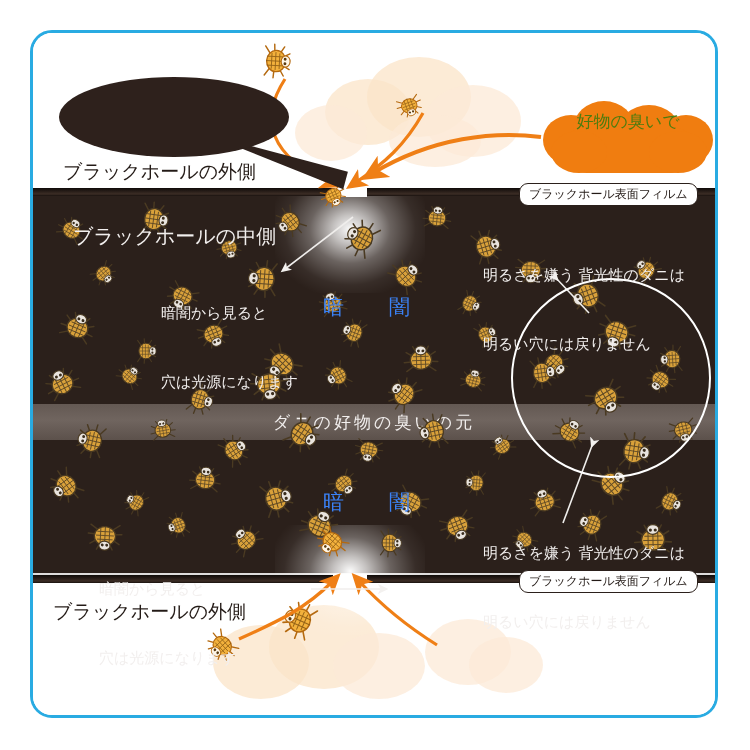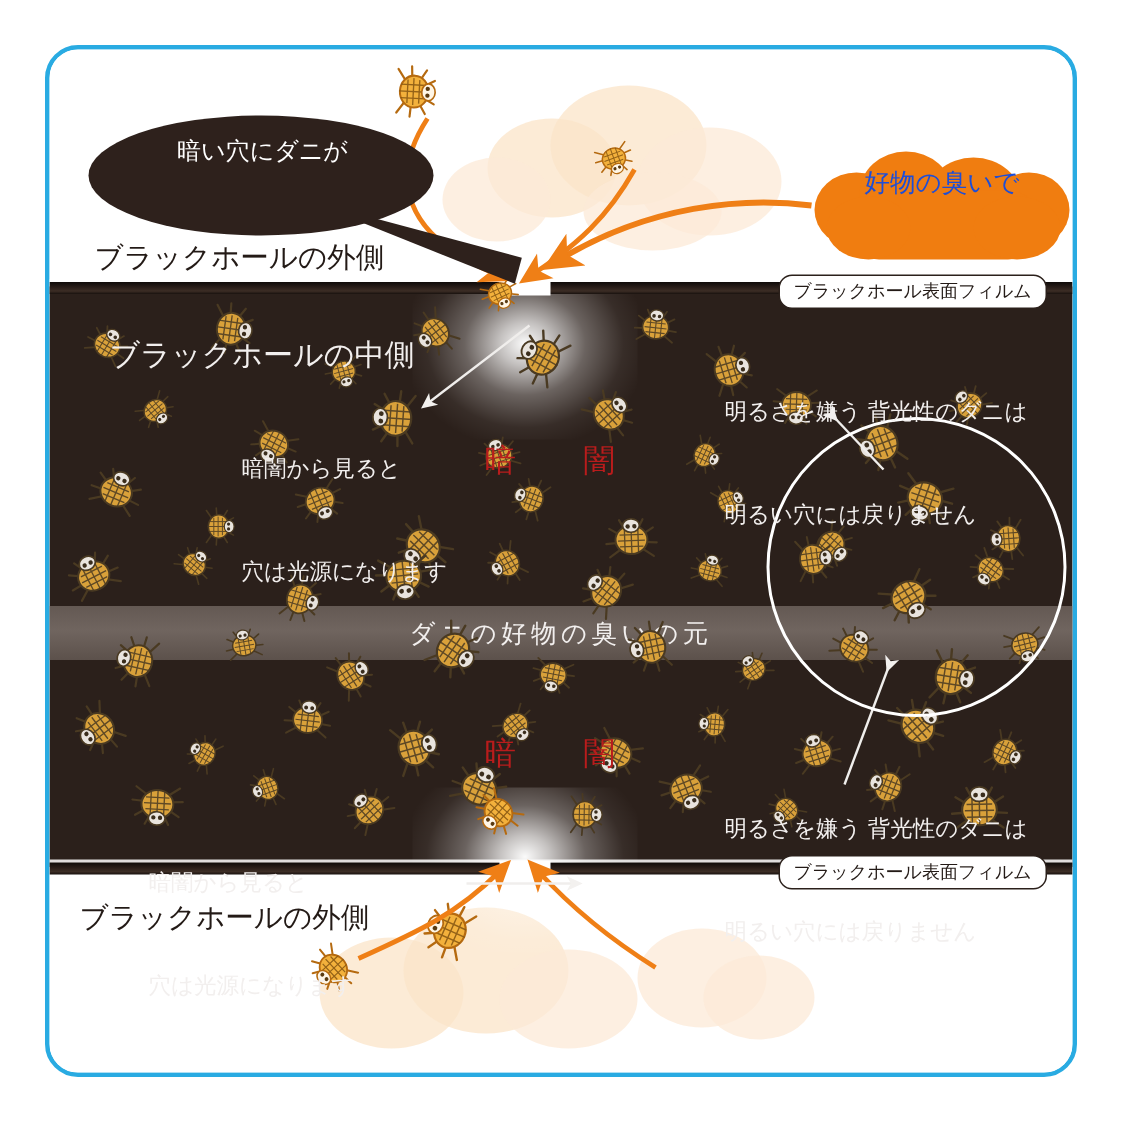--- a/index.html
+++ b/index.html
@@ -44,34 +44,34 @@
   .cloud{position:absolute;background:#fbe4c8;border-radius:50%;opacity:.75;}
   .cloud.b{background:#fcead7;}
 
   
   .band{position:absolute;left:0;top:371px;width:682px;height:36px;
         background:linear-gradient(#6d625c,#7b706a 45%,#645953);opacity:.86;}
   .band-label{position:absolute;left:0;top:378px;width:682px;text-align:center;
         font-size:17px;color:#f2efee;letter-spacing:3px;}
 
   
-  .kurayami{position:absolute;font-size:21px;color:#b91c1c;letter-spacing:12px;}
+  .kurayami{position:absolute;font-size:21px;color:#3b82f6;letter-spacing:12px;}
 
   
   .bubble{position:absolute;left:26px;top:44px;width:230px;height:80px;background:#2e211c;border-radius:50%;}
   .bubble-txt{position:absolute;left:36px;top:56px;width:212px;color:#fff;font-size:16px;line-height:26px;text-align:center;}
   .bubble-tail{position:absolute;left:170px;top:100px;width:0;height:0;
         border-left:150px solid transparent;border-top:18px solid #2e211c;
         transform:rotate(15deg);transform-origin:left top;}
 
   
   .callout{position:absolute;left:510px;top:68px;width:170px;height:72px;}
   .callout .lob{position:absolute;background:#f07d10;border-radius:50%;}
   .callout-inner{position:absolute;left:510px;top:76px;width:170px;text-align:center;
-        font-size:17px;line-height:26px;color:#1d4ed8;}
+        font-size:17px;line-height:26px;color:#4d7c0f;}
 
   
   .lbl{position:absolute;white-space:pre;}
   .lbl.dark{color:#f2efee;}
   .lbl.black{color:#231a16;}
 
   
   .circ{position:absolute;left:478px;top:245px;width:196px;height:196px;
         border:2px solid #ffffff;border-radius:50%;}
   svg.ov{position:absolute;left:0;top:0;width:682px;height:682px;pointer-events:none;}
@@ -245,21 +245,20 @@
       <path d="M278,556 L350,556" stroke="#f0eeec" stroke-width="1.6" fill="none" marker-end="url(#war)"></path>
       <path d="M522,244 L556,280" stroke="#f0eeec" stroke-width="1.6" fill="none" marker-start="url(#war)"></path>
       <path d="M560,410 L530,490" stroke="#f0eeec" stroke-width="1.6" fill="none" marker-start="url(#war)"></path>
     </svg>
 
     <div class="circ"></div>
 
     <div class="bubble-tail"></div>
     <div class="bubble"></div>
     <div class="bubble-txt">
-      <div>暗い穴にダニが</div>
     </div>
 
     <div class="callout">
       <div class="lob" style="left:0;top:14px;width:56px;height:50px;"></div>
       <div class="lob" style="left:30px;top:0;width:62px;height:56px;"></div>
       <div class="lob" style="left:74px;top:4px;width:64px;height:56px;"></div>
       <div class="lob" style="left:116px;top:14px;width:54px;height:50px;"></div>
       <div class="lob" style="left:20px;top:26px;width:132px;height:46px;border-radius:26px;"></div>
       <div class="lob" style="left:8px;top:30px;width:56px;height:42px;"></div>
       <div class="lob" style="left:106px;top:30px;width:58px;height:42px;"></div>

